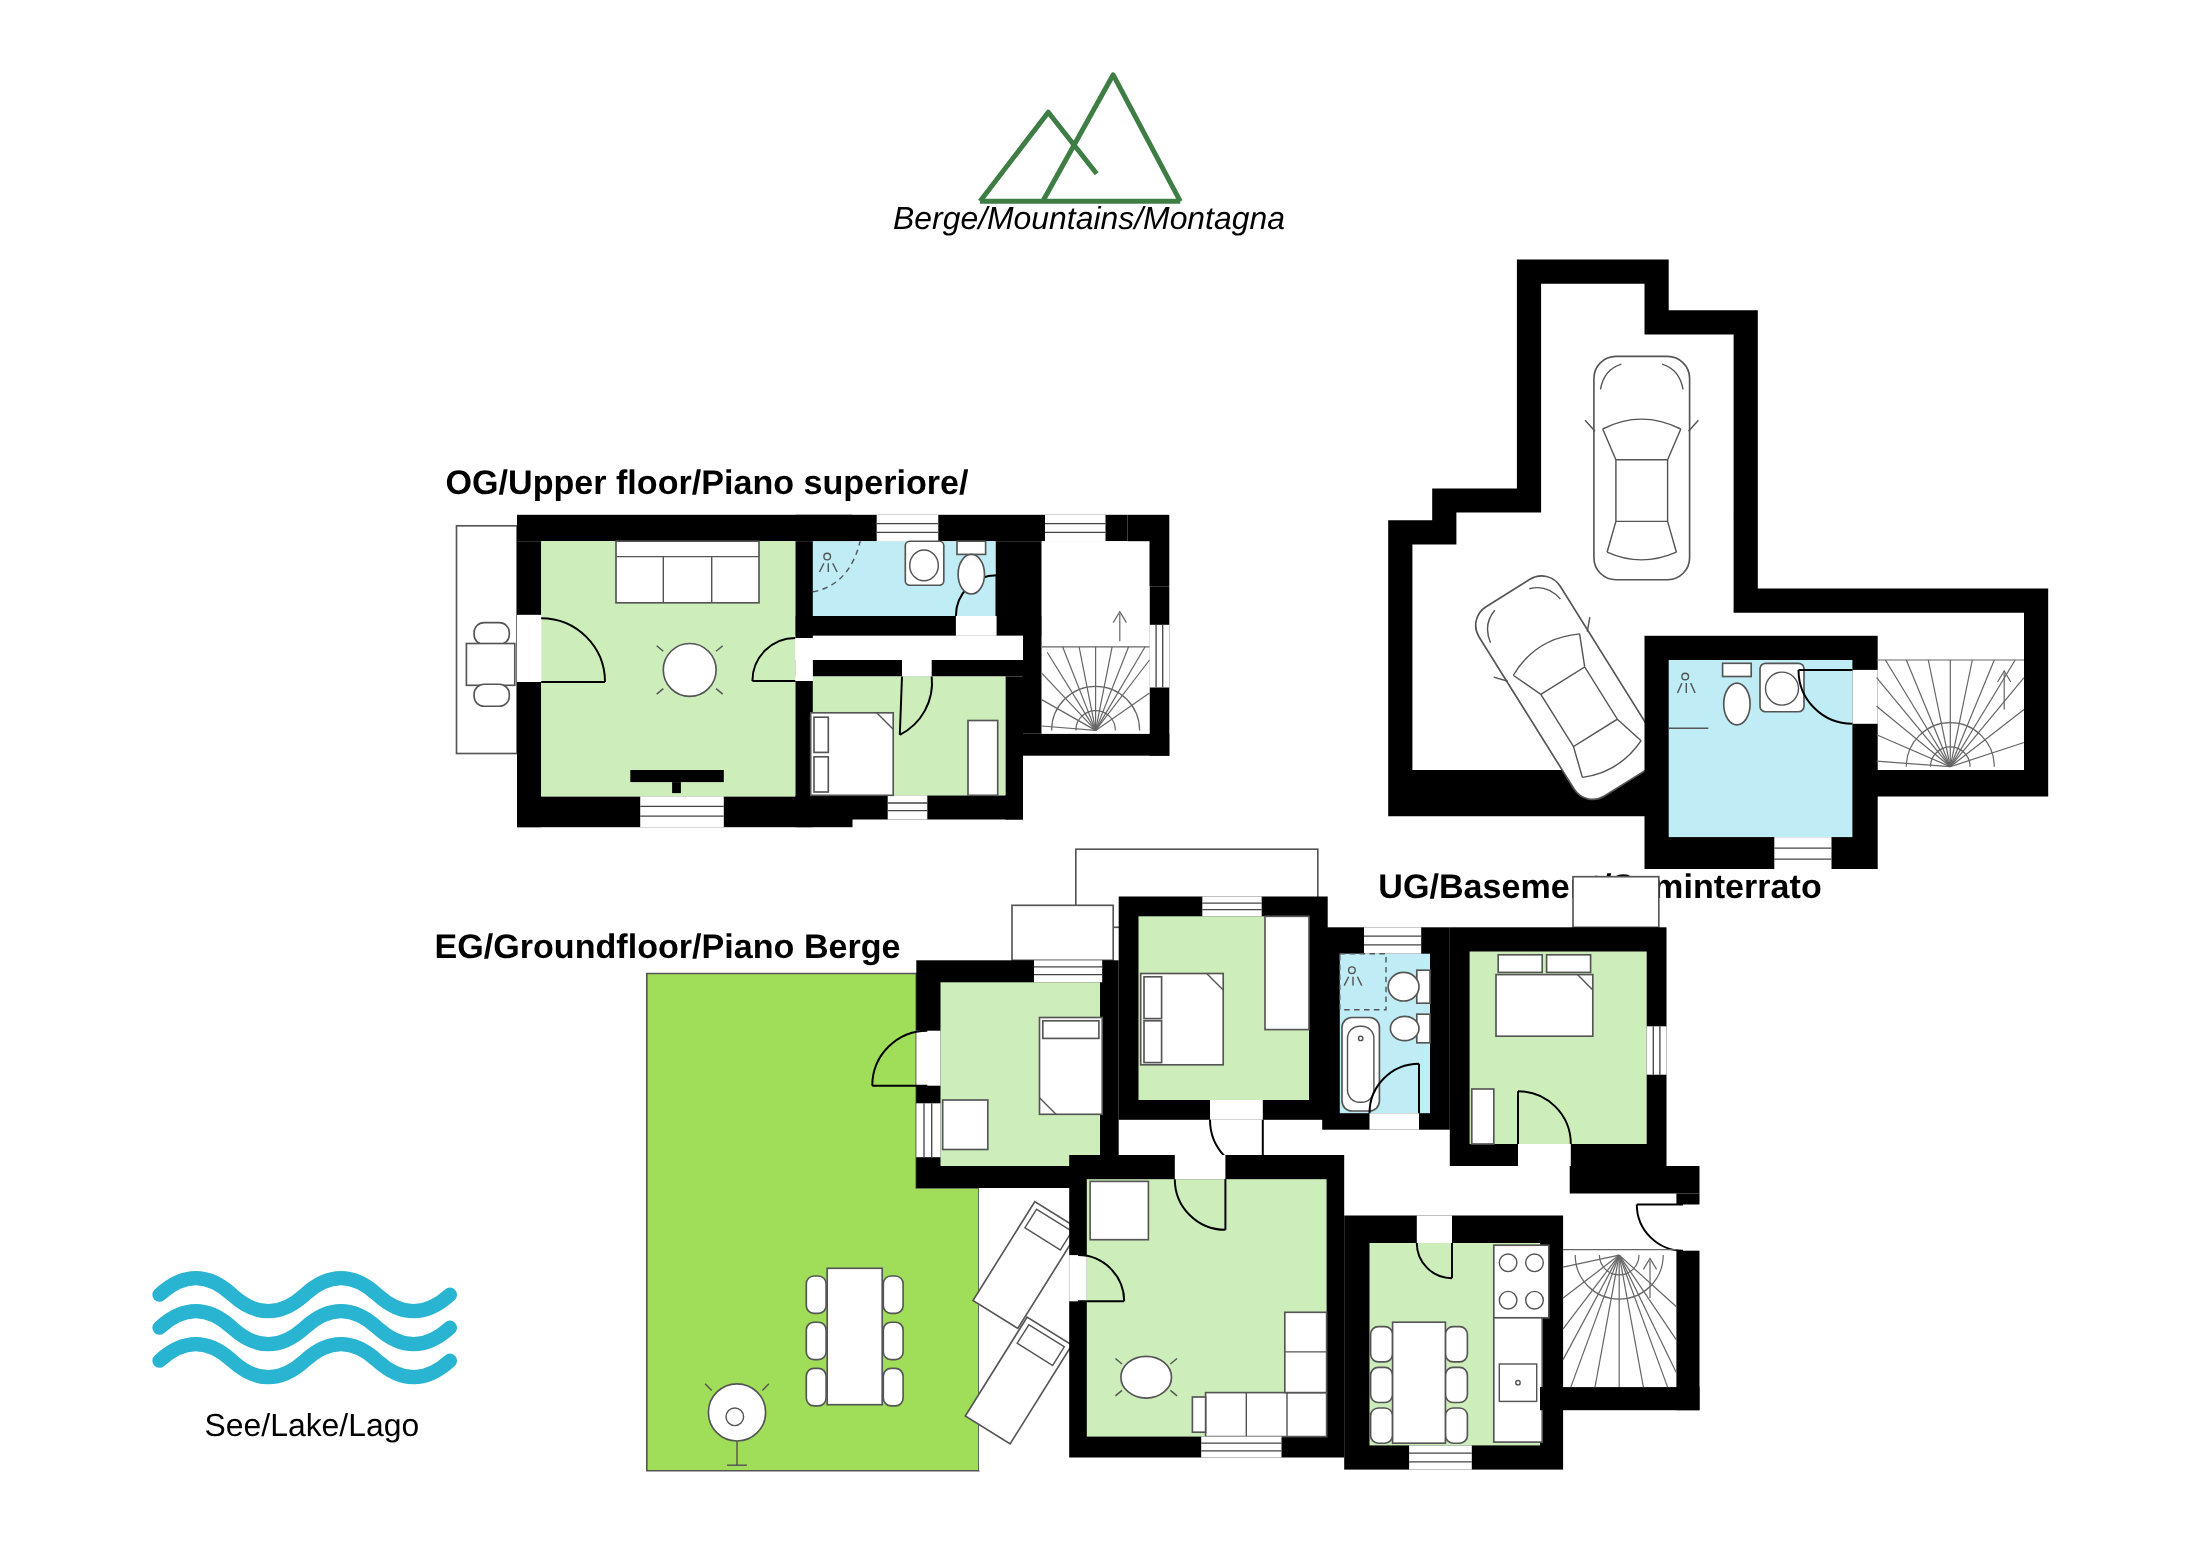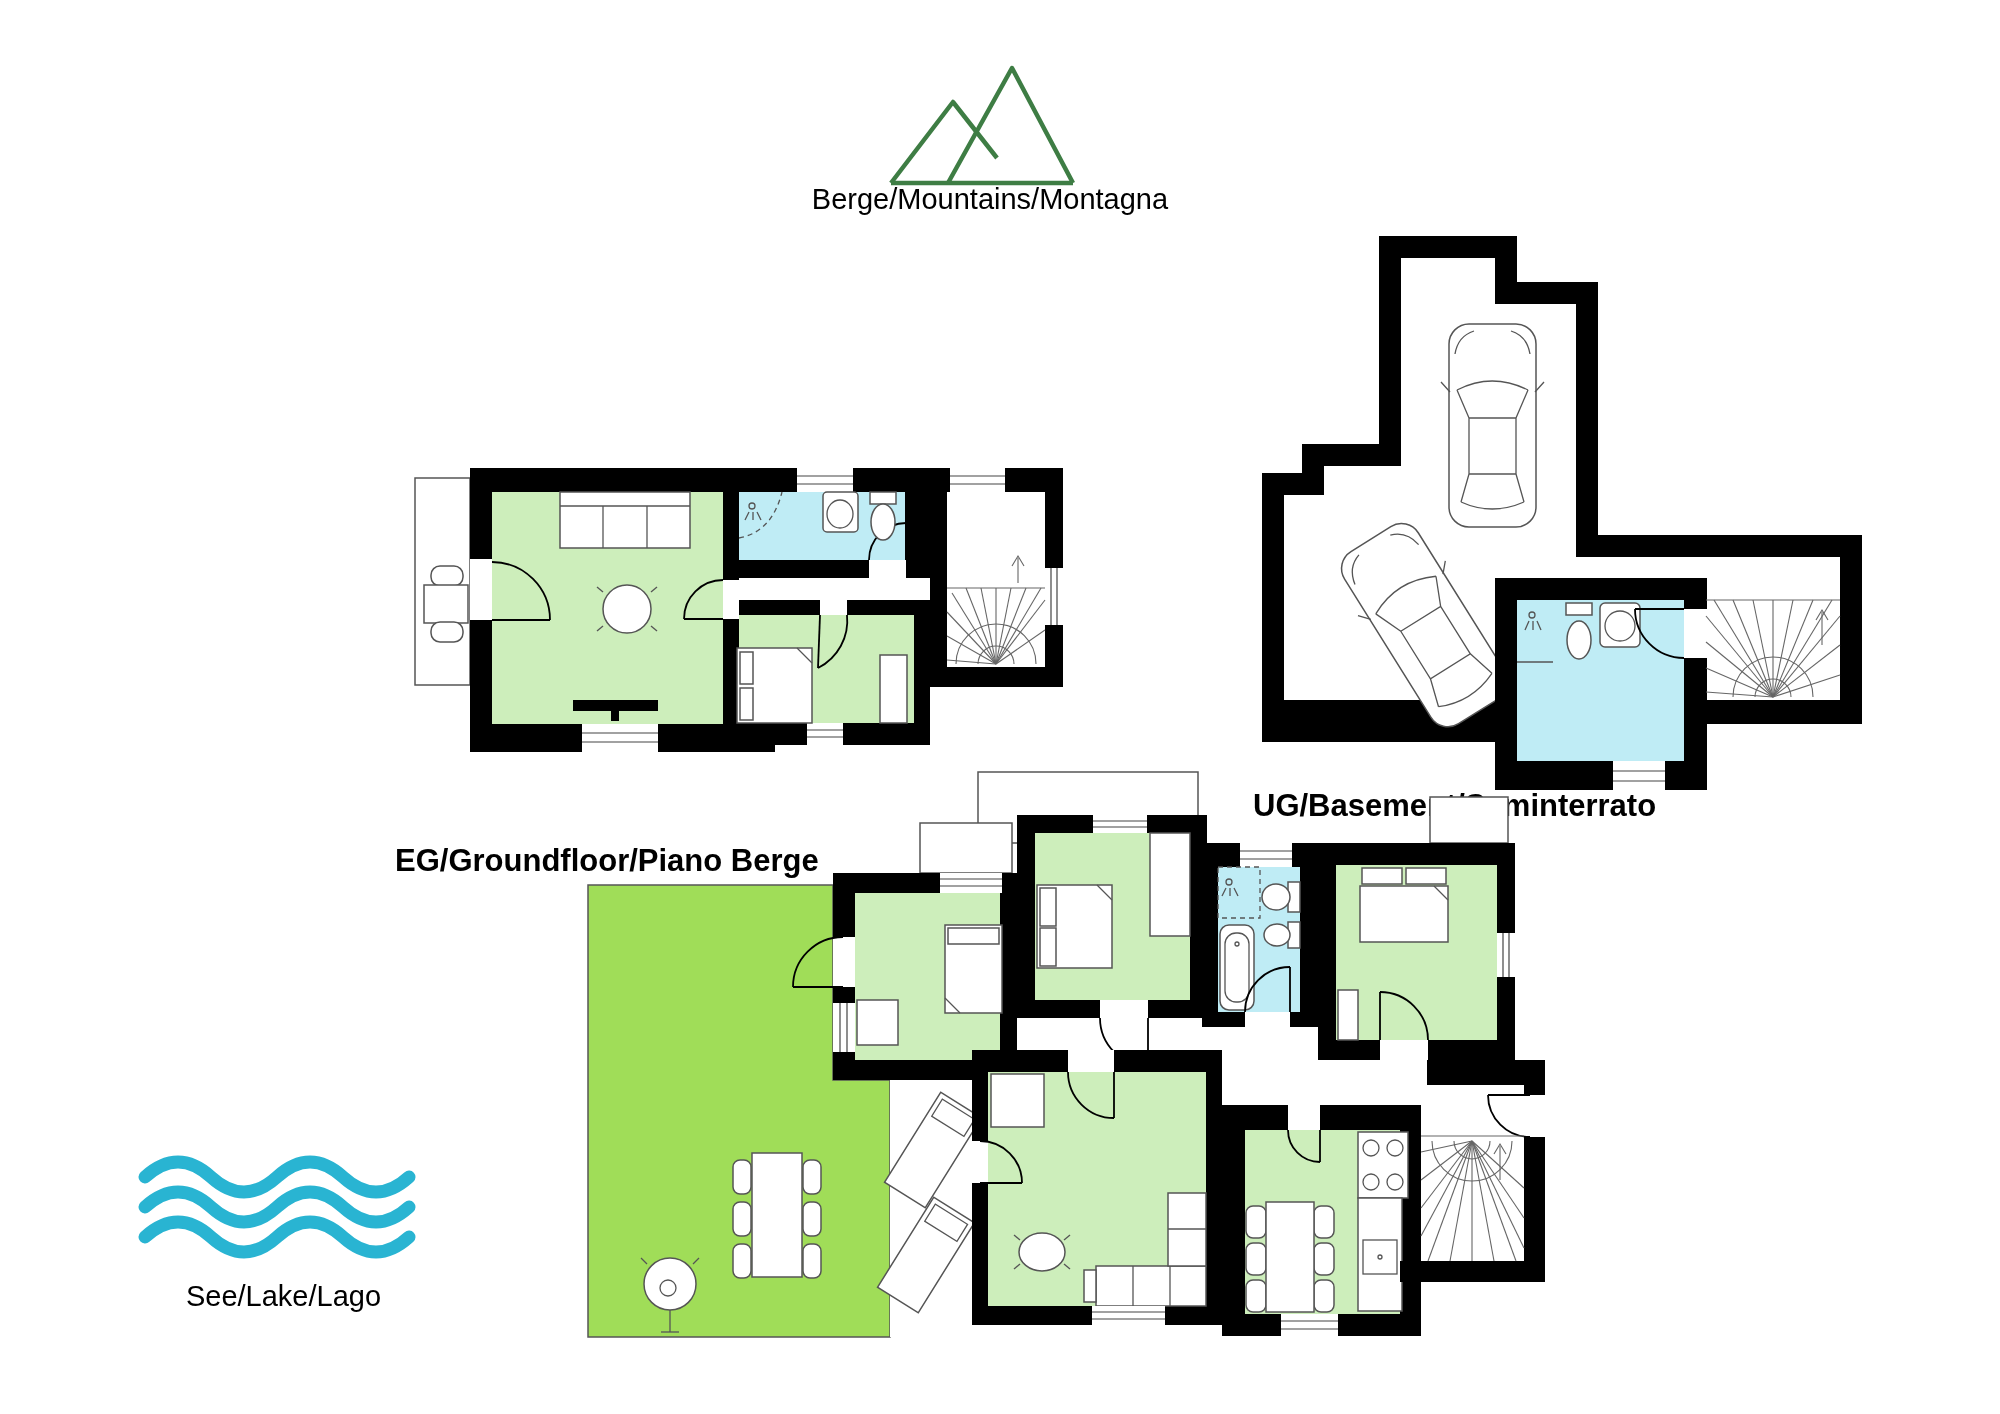--- a/index.html
+++ b/index.html
@@ -24,21 +24,22 @@
   .dash{stroke-dasharray:5 4;}
   .blackf{fill:#000;}
   .mountain{fill:none;stroke:var(--c-mountain,#3e7d44);stroke-width:4.5;stroke-linejoin:round;}
   .wave{fill:none;stroke:var(--c-lake,#29b4d2);stroke-width:13;stroke-linecap:round;}
 </style>
 </head>
 <body>
 
 <div class="canvas">
 
-  <div class="lbl reg" style="left:740px;top:183px;width:500px;text-align:center;">Berge/Mountains/Montagna</div>
+  <div class="lbl reg" style="left:740px;top:183px;width:500px;text-align:center;font-style:italic;">Berge/Mountains/Montagna</div>
+  <div class="lbl bold" style="left:405px;top:421px;">OG/Upper floor/Piano superiore/</div>
   <div class="lbl bold" style="left:1253px;top:788px;">UG/Basement/Seminterrato</div>
   <div class="lbl bold" style="left:395px;top:843px;">EG/Groundfloor/Piano Berge</div>
   <div class="lbl reg" style="left:141px;top:1280px;width:285px;text-align:center;">See/Lake/Lago</div>
 
   <svg class="plans" width="2000" height="1414" viewBox="0 0 2000 1414">
 
     <g>
       <path class="mountain" d="M891,183 L953,102 L997,158"></path>
       <path class="mountain" d="M948,183 L1012,68 L1073,183"></path>
       <line class="mountain" x1="891" y1="183" x2="1073" y2="183"></line>

